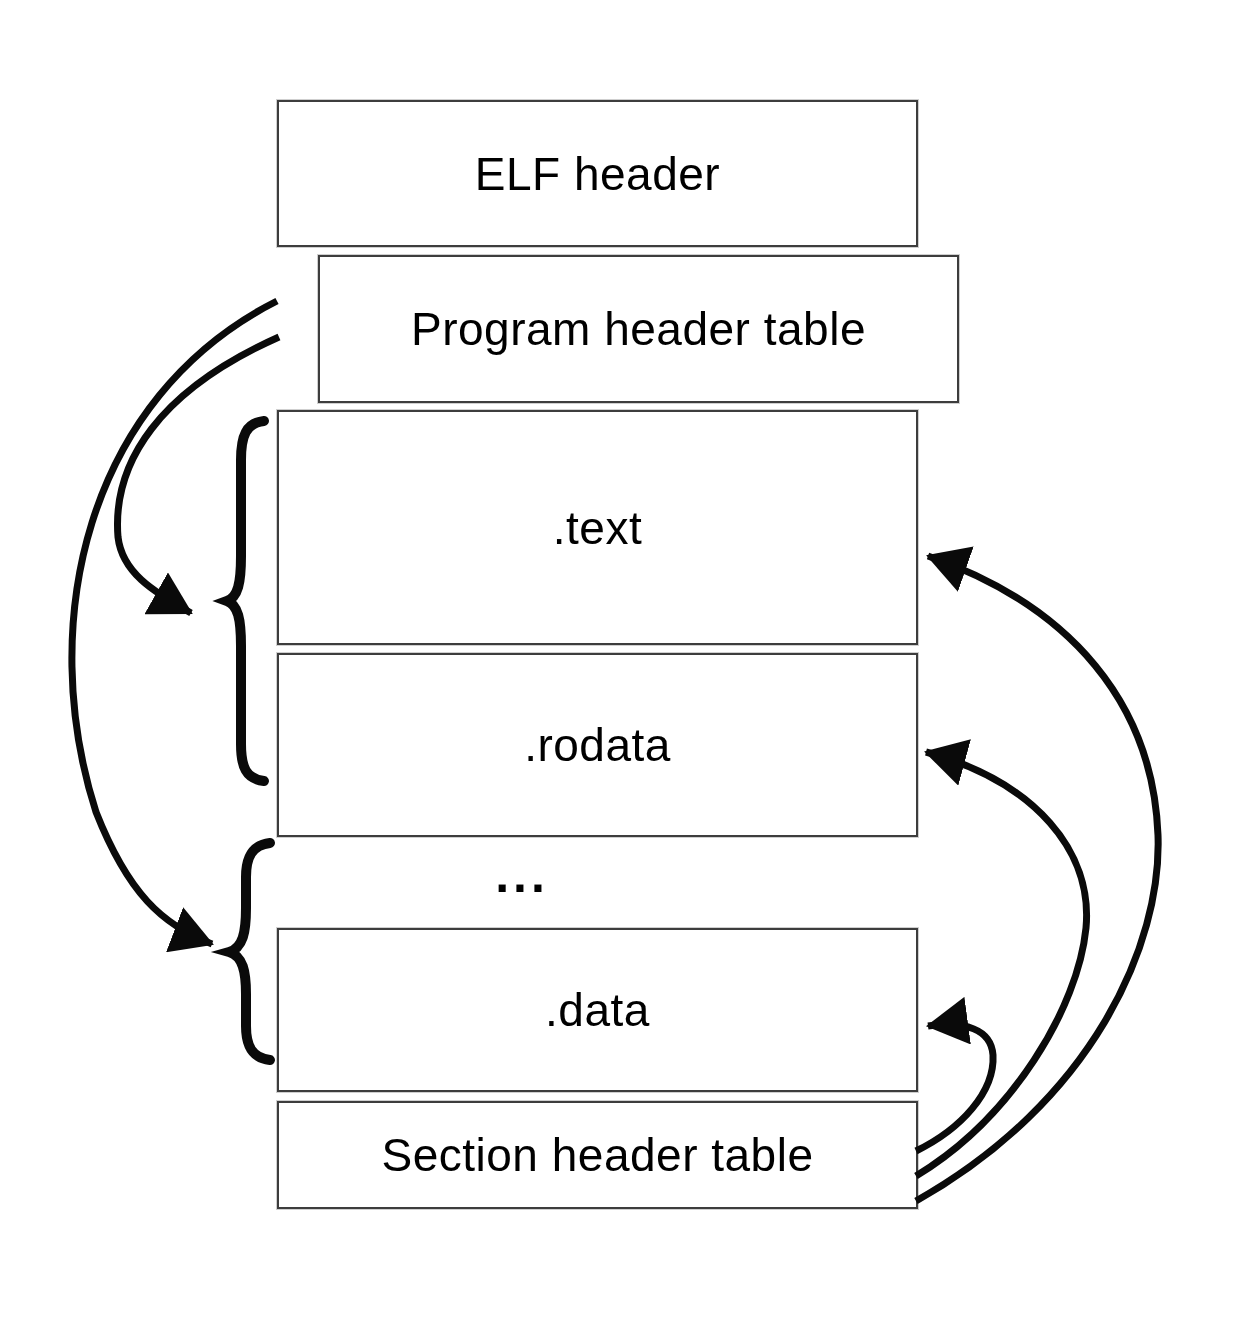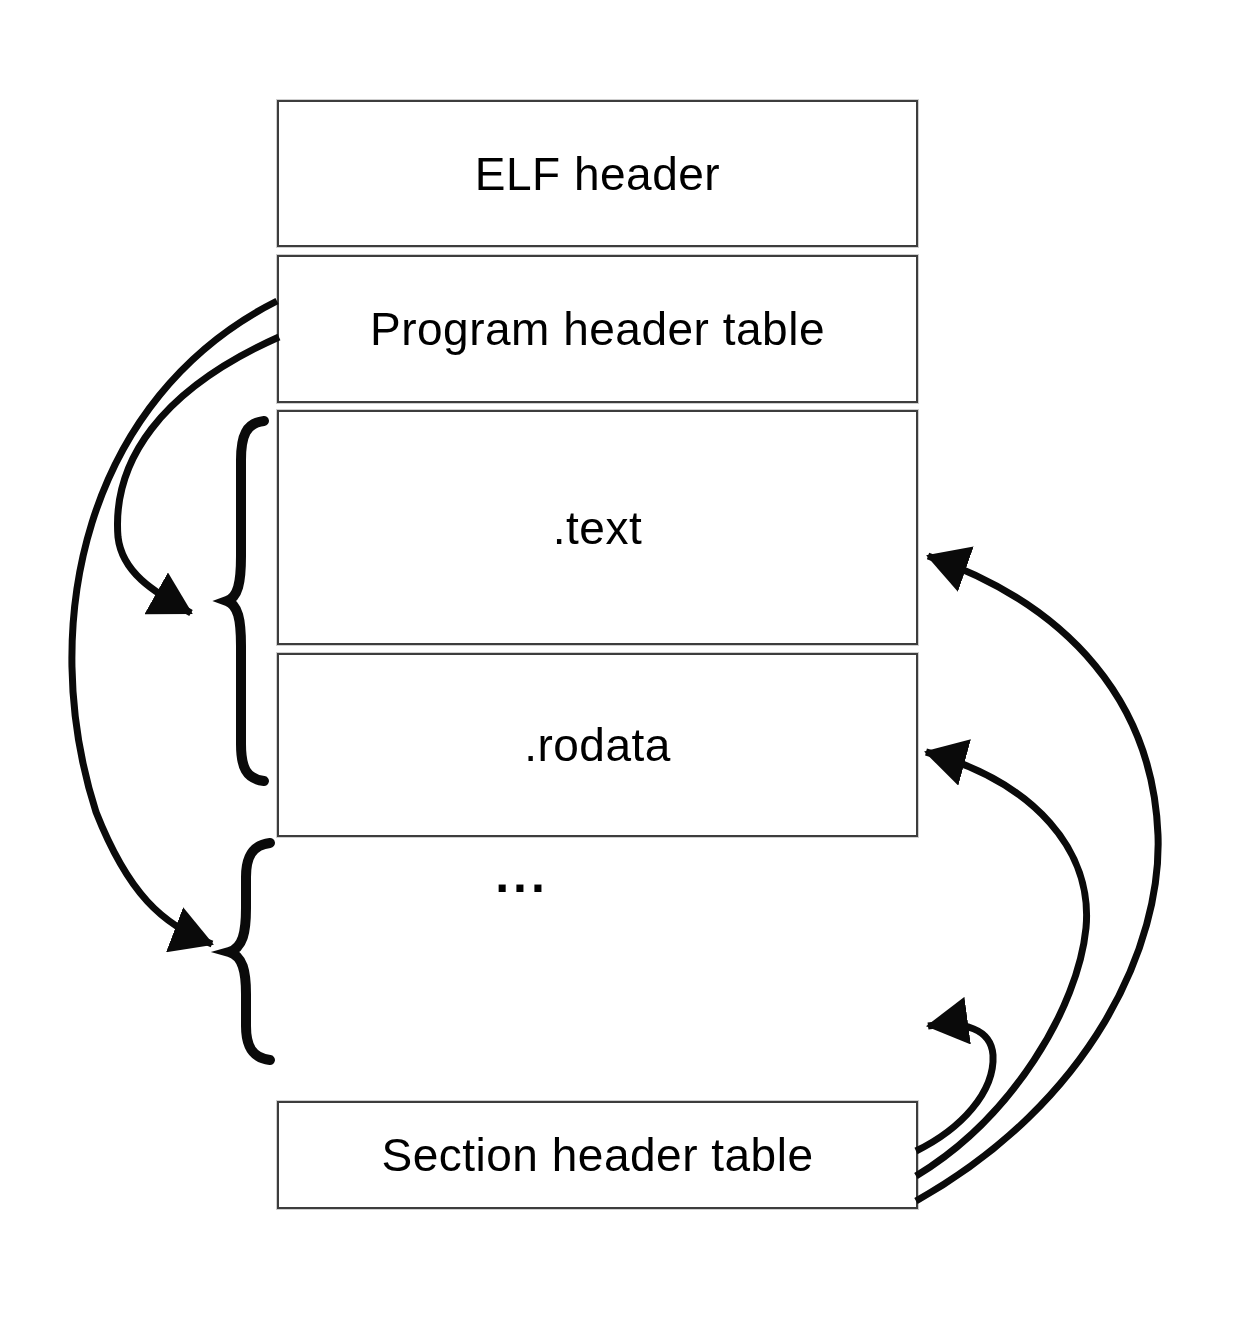--- a/index.html
+++ b/index.html
@@ -74,36 +74,39 @@
 </style>
 </head>
 <body>
 
 <div class="canvas">
 
   <div class="box" style="top:100px;height:147px;">
     <span class="box-label">ELF header</span>
   </div>
 
-  <div class="box" style="top:255px;height:148px;">
+  <div class="box" style="top:255px;height:148px;margin-left:41px;">
     <span class="box-label">Program header table</span>
   </div>
 
   <div class="box" style="top:410px;height:235px;">
     <span class="box-label">.text</span>
   </div>
 
   <div class="box" style="top:653px;height:184px;">
     <span class="box-label">.rodata</span>
   </div>
 
   <div class="ellipsis-row">
     <span class="ellipsis-label">...</span>
   </div>
 
+  <div class="box" style="top:928px;height:164px;">
+    <span class="box-label">.data</span>
+  </div>
 
   <div class="box" style="top:1101px;height:108px;">
     <span class="box-label">Section header table</span>
   </div>
 
   <svg class="overlay" viewBox="0 0 1242 1324" aria-hidden="true">
     <defs>
       <marker id="ah" markerUnits="userSpaceOnUse" markerWidth="42" markerHeight="48" refX="40" refY="24" orient="auto">
         <path d="M 0 0 L 42 24 L 0 48 Z" fill="#0a0a0a"></path>
       </marker>

